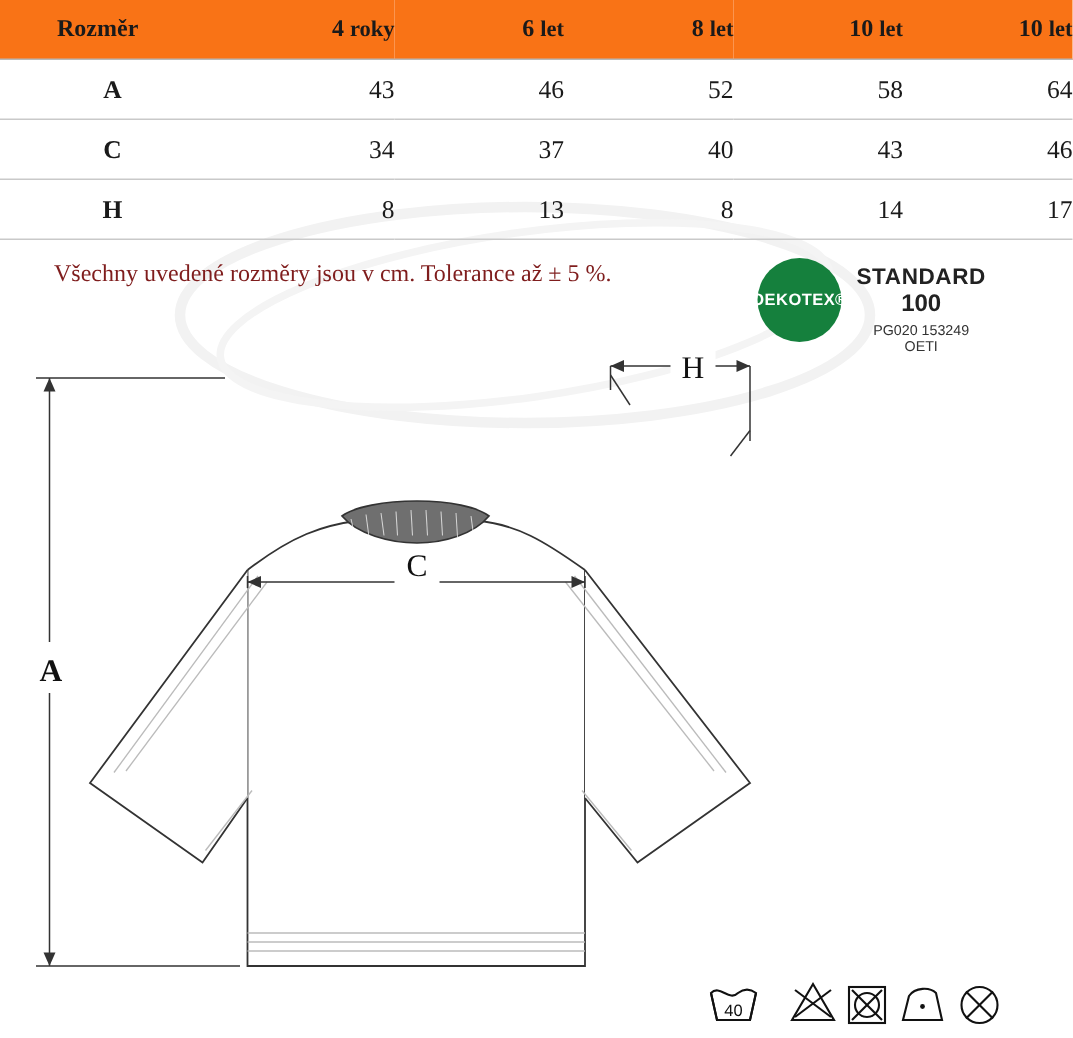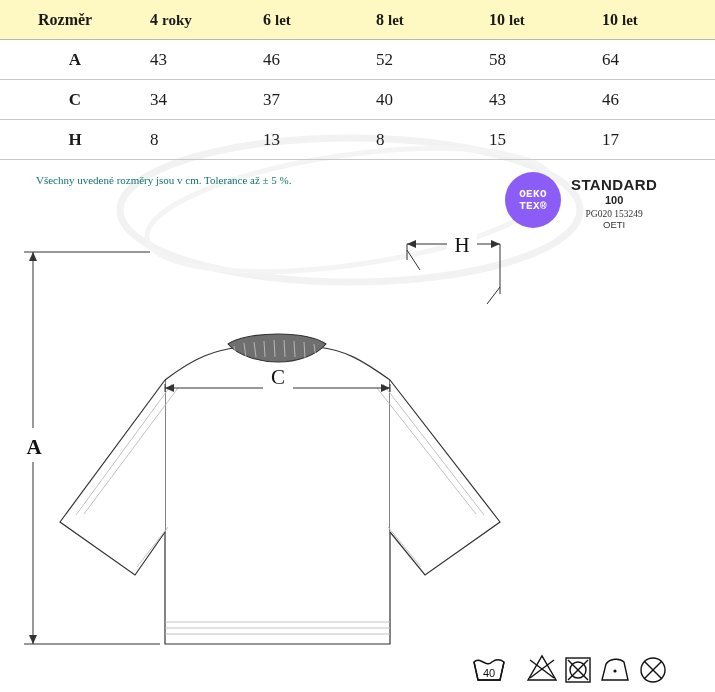--- a/index.html
+++ b/index.html
@@ -44,25 +44,25 @@
     position: relative;
     z-index: 2;
     width: 715px;
     border-collapse: collapse;
     table-layout: fixed;
   }
   .size-table th, .size-table td {
     border-bottom: 1px solid #c9c9c9;
     font-size: 17px;
     padding: 10px 0 9px 0;
-    text-align: left;
+    text-align: right;
     font-weight: normal;
   }
   .size-table thead th {
-    background: #fef9c3;
+    background: #f97316;
     font-weight: bold;
     border-bottom: 1px solid #b8b8b8;
     font-size: 16px;
     padding: 11px 0 10px 0;
   }
   .size-table thead th.col-label {
     text-align: left;
     padding-left: 38px;
   }
   .size-table thead th .unit {
@@ -75,73 +75,72 @@
     text-align: center;
     width: 150px;
   }
   .size-table col.c0 { width: 150px; }
   .size-table col.cx { width: 113px; }
 
   
   .note {
     position: relative;
     z-index: 2;
-    font-size: 11px;
+    font-size: 16px;
     padding: 14px 0 0 36px;
-    color: #0f766e;
+    color: #7f1d1d;
   }
 
   
   .oeko {
     position: absolute;
     left: 505px;
     top: 172px;
     z-index: 3;
     display: flex;
     align-items: flex-start;
   }
   .oeko-circle {
     width: 56px;
     height: 56px;
     border-radius: 50%;
-    background: #8b5cf6;
+    background: #15803d;
     color: #ffffff;
     display: flex;
-    flex-direction: column;
+    flex-direction: row;
     align-items: center;
     justify-content: center;
-    font-family: Liberation Mono, monospace;
+    font-family: Liberation Sans, sans-serif;
     font-weight: bold;
     font-size: 11px;
     line-height: 12px;
     letter-spacing: 0.3px;
   }
   .oeko-txt {
     margin-left: 10px;
     font-family: "Liberation Sans", sans-serif;
     text-align: center;
     padding-top: 4px;
   }
   .oeko-txt .l1 {
     font-size: 15px;
     font-weight: bold;
     letter-spacing: 0.4px;
     color: #222;
   }
   .oeko-txt .l2 {
-    font-size: 11px;
+    font-size: 16px;
     font-weight: bold;
     color: #222;
     margin-top: 1px;
   }
   .oeko-txt .l3 {
     font-size: 9.5px;
     color: #333;
     margin-top: 3px;
-    font-family: Liberation Serif, serif;
   }
   .oeko-txt .l4 {
     font-size: 9.5px;
     color: #333;
   }
 
   
   .diagram {
     position: absolute;
     left: 0;
@@ -203,21 +202,21 @@
       <td>37</td>
       <td>40</td>
       <td>43</td>
       <td>46</td>
     </tr>
     <tr>
       <th class="row-label">H</th>
       <td>8</td>
       <td>13</td>
       <td>8</td>
-      <td>15</td>
+      <td>14</td>
       <td>17</td>
     </tr>
   </tbody>
 </table>
 
 <div class="note">Všechny uvedené rozměry jsou v cm. Tolerance až ± 5 %.</div>
 
 <div class="oeko">
   <div class="oeko-circle">
     <span>OEKO</span>

